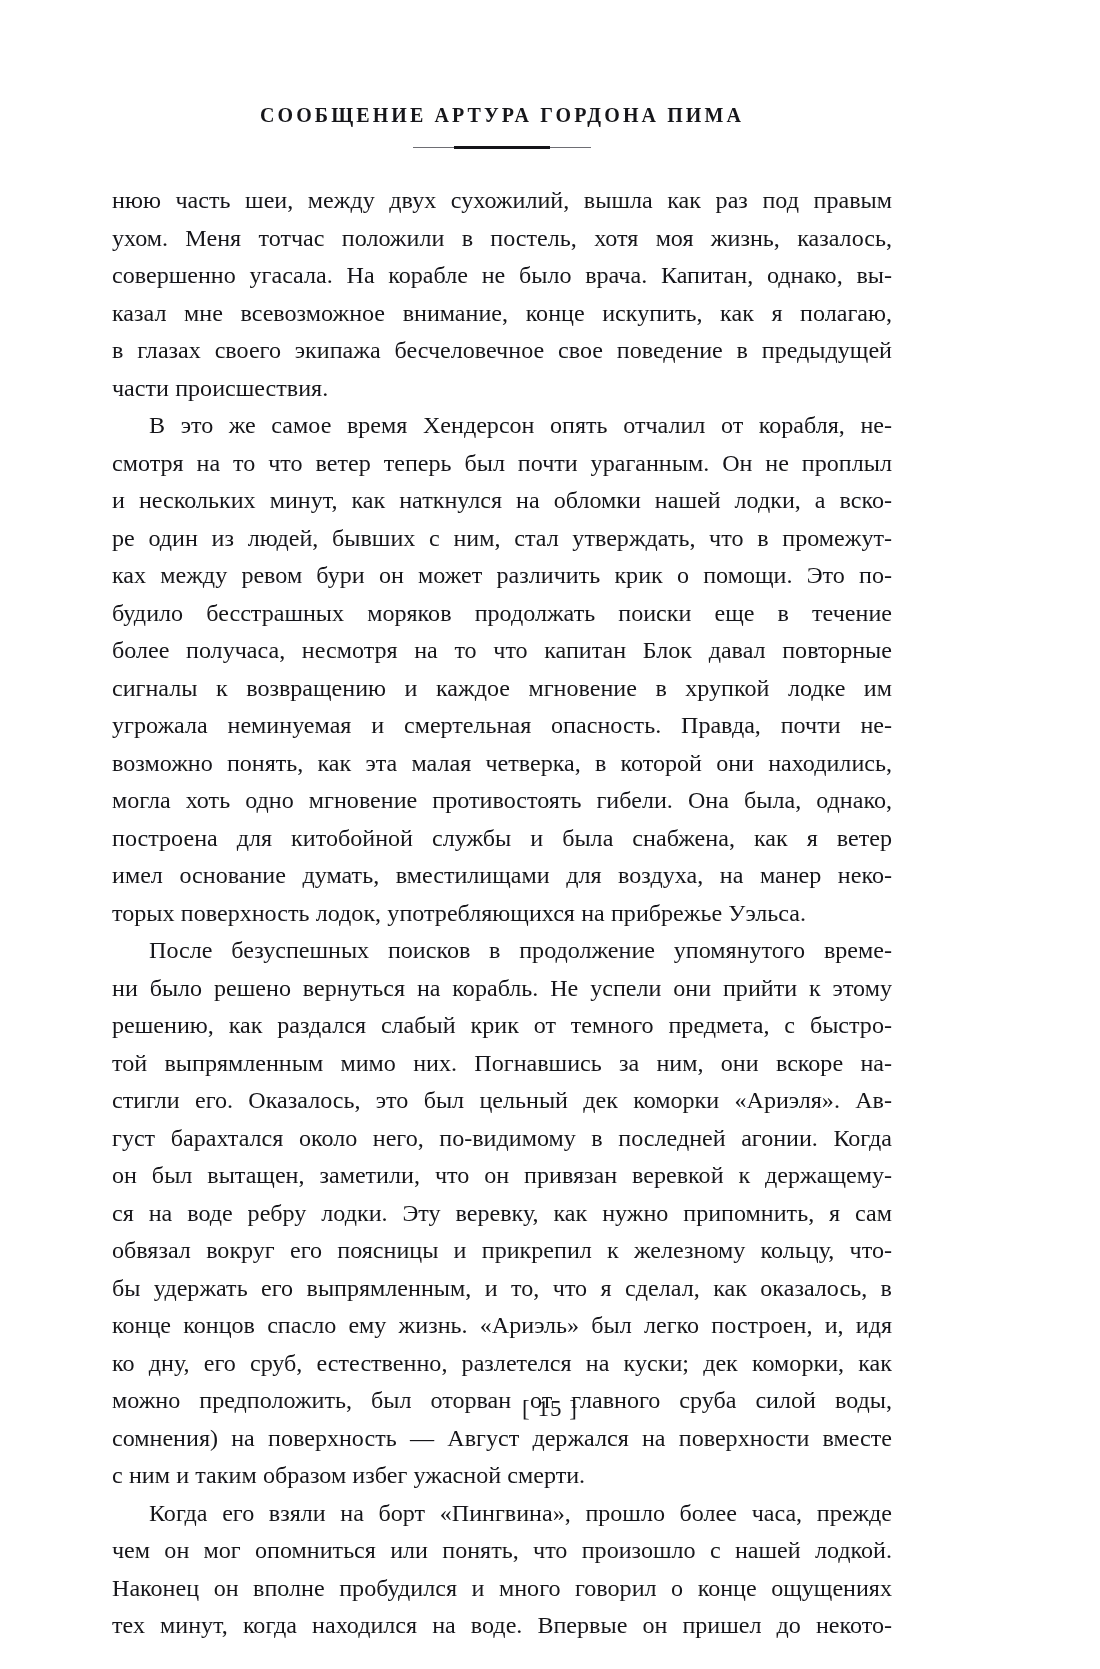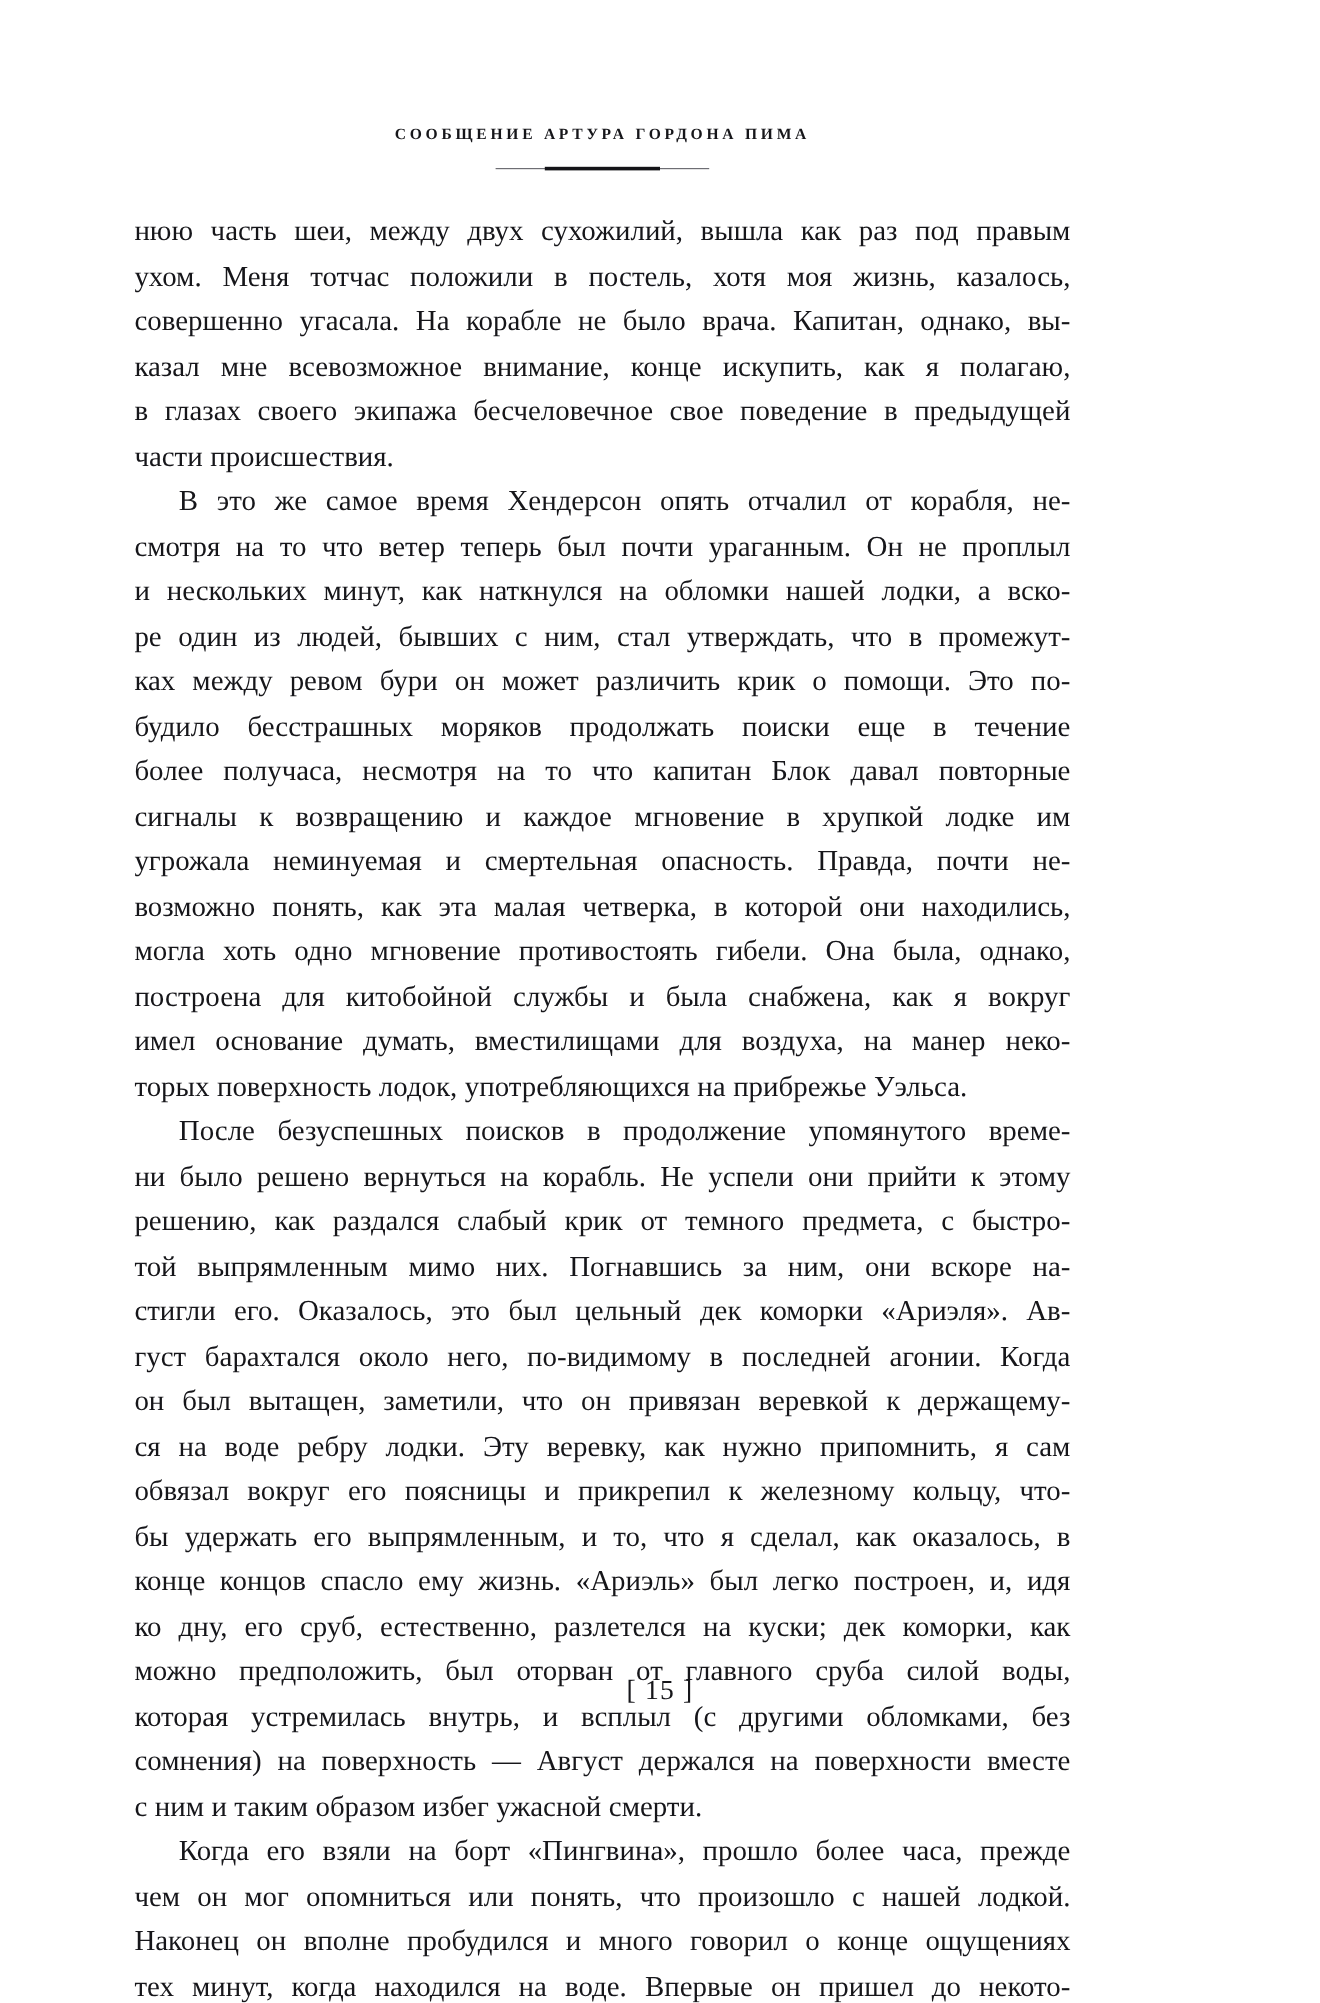--- a/index.html
+++ b/index.html
@@ -24,21 +24,21 @@
     left: 112px;
     top: 0;
     width: 780px;
   }
 
   
   .running-head {
     margin-top: 104px;
     text-align: center;
     font-family: "Liberation Serif", "DejaVu Serif", serif;
-    font-size: 13px;
+    font-size: 20px;
     font-weight: 700;
     letter-spacing: 3.1px;
     color: #16161a;
     white-space: nowrap;
   }
 
   .head-rule {
     position: relative;
     width: 178px;
     height: 7px;
@@ -146,40 +146,39 @@
         <span class="ln j">смотря на то что ветер теперь был почти ураганным. Он не проплыл</span>
         <span class="ln j">и нескольких минут, как наткнулся на обломки нашей лодки, а вско-</span>
         <span class="ln j">ре один из людей, бывших с ним, стал утверждать, что в промежут-</span>
         <span class="ln j">ках между ревом бури он может различить крик о помощи. Это по-</span>
         <span class="ln j">будило бесстрашных моряков продолжать поиски еще в течение</span>
         <span class="ln j">более получаса, несмотря на то что капитан Блок давал повторные</span>
         <span class="ln j">сигналы к возвращению и каждое мгновение в хрупкой лодке им</span>
         <span class="ln j">угрожала неминуемая и смертельная опасность. Правда, почти не-</span>
         <span class="ln j">возможно понять, как эта малая четверка, в которой они находились,</span>
         <span class="ln j">могла хоть одно мгновение противостоять гибели. Она была, однако,</span>
-        <span class="ln j">построена для китобойной службы и была снабжена, как я вокруг</span>
+        <span class="ln j">построена для китобойной службы и была снабжена, как я ветер</span>
         <span class="ln j">имел основание думать, вместилищами для воздуха, на манер неко-</span>
         <span class="ln last">торых поверхность лодок, употребляющихся на прибрежье Уэльса.</span>
       </p>
 
       <p class="para">
         <span class="ln j ind"><span class="indent-box"></span><span>После безуспешных поисков в продолжение упомянутого време-</span></span>
         <span class="ln j">ни было решено вернуться на корабль. Не успели они прийти к этому</span>
         <span class="ln j">решению, как раздался слабый крик от темного предмета, с быстро-</span>
         <span class="ln j">той выпрямленным мимо них. Погнавшись за ним, они вскоре на-</span>
         <span class="ln j">стигли его. Оказалось, это был цельный дек коморки «Ариэля». Ав-</span>
         <span class="ln j">густ барахтался около него, по-видимому в последней агонии. Когда</span>
         <span class="ln j">он был вытащен, заметили, что он привязан веревкой к держащему-</span>
         <span class="ln j">ся на воде ребру лодки. Эту веревку, как нужно припомнить, я сам</span>
         <span class="ln j">обвязал вокруг его поясницы и прикрепил к железному кольцу, что-</span>
         <span class="ln j">бы удержать его выпрямленным, и то, что я сделал, как оказалось, в</span>
         <span class="ln j">конце концов спасло ему жизнь. «Ариэль» был легко построен, и, идя</span>
         <span class="ln j">ко дну, его сруб, естественно, разлетелся на куски; дек коморки, как</span>
         <span class="ln j">можно предположить, был оторван от главного сруба силой воды,</span>
-        <span class="ln j">которая устремилась внутрь, и всплыл (с другими обломками, без</span>
         <span class="ln j">сомнения) на поверхность — Август держался на поверхности вместе</span>
         <span class="ln last">с ним и таким образом избег ужасной смерти.</span>
       </p>
 
       <p class="para">
         <span class="ln j ind"><span class="indent-box"></span><span>Когда его взяли на борт «Пингвина», прошло более часа, прежде</span></span>
         <span class="ln j">чем он мог опомниться или понять, что произошло с нашей лодкой.</span>
         <span class="ln j">Наконец он вполне пробудился и много говорил о конце ощущениях</span>
         <span class="ln j">тех минут, когда находился на воде. Впервые он пришел до некото-</span>
       </p>

